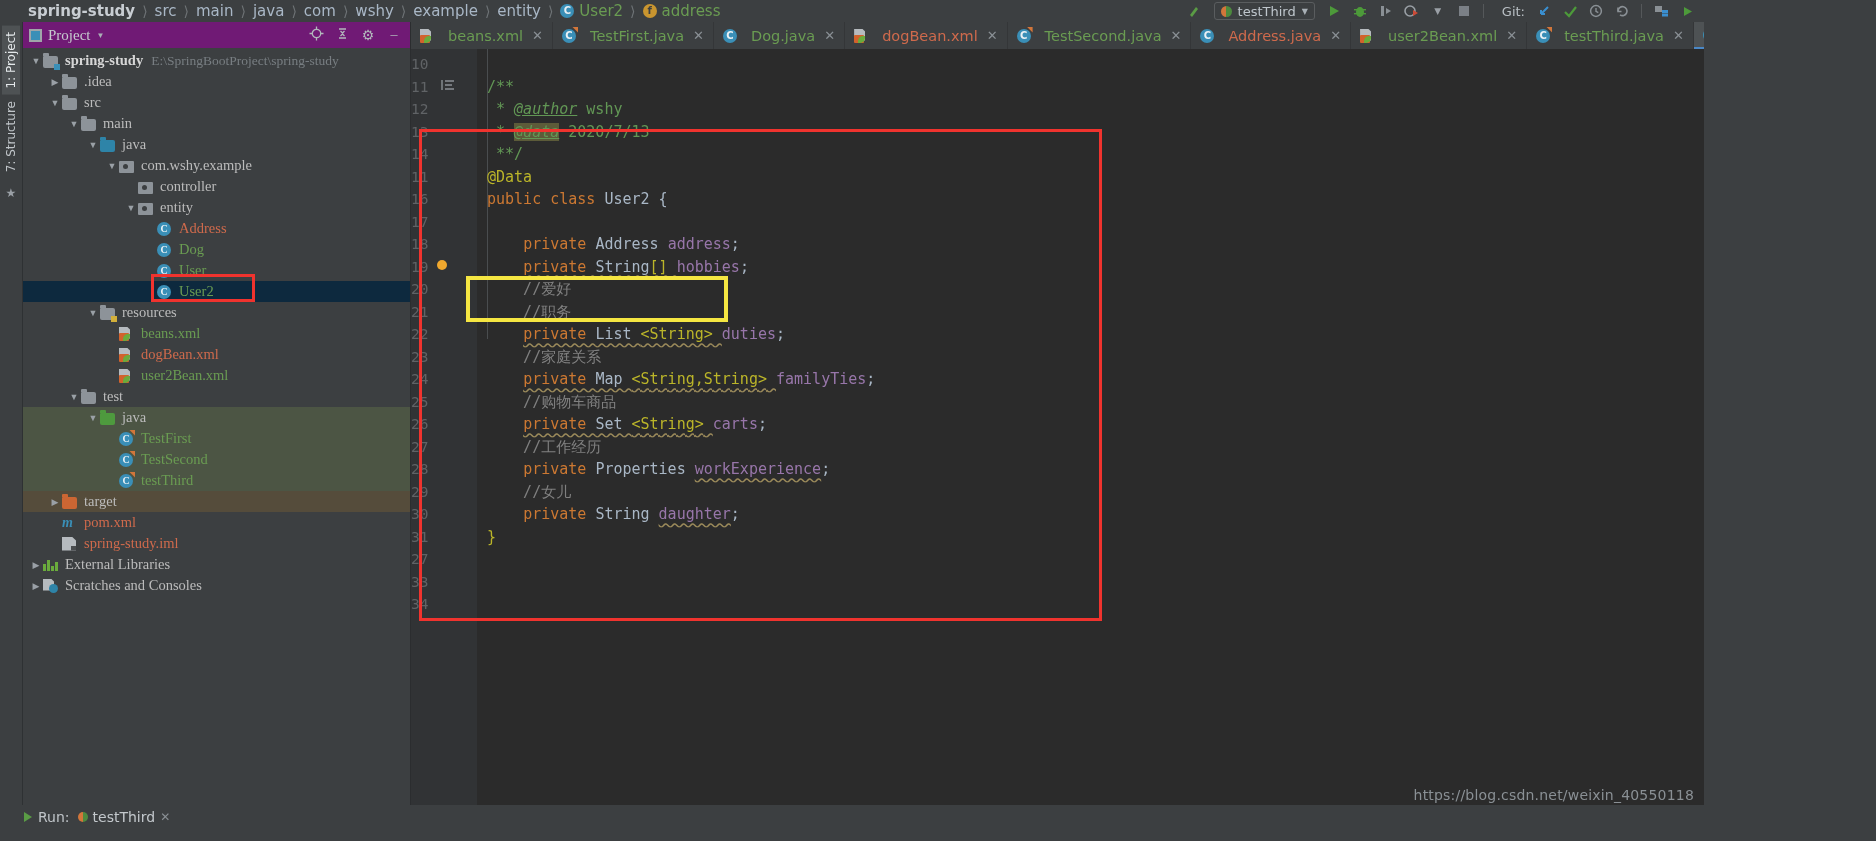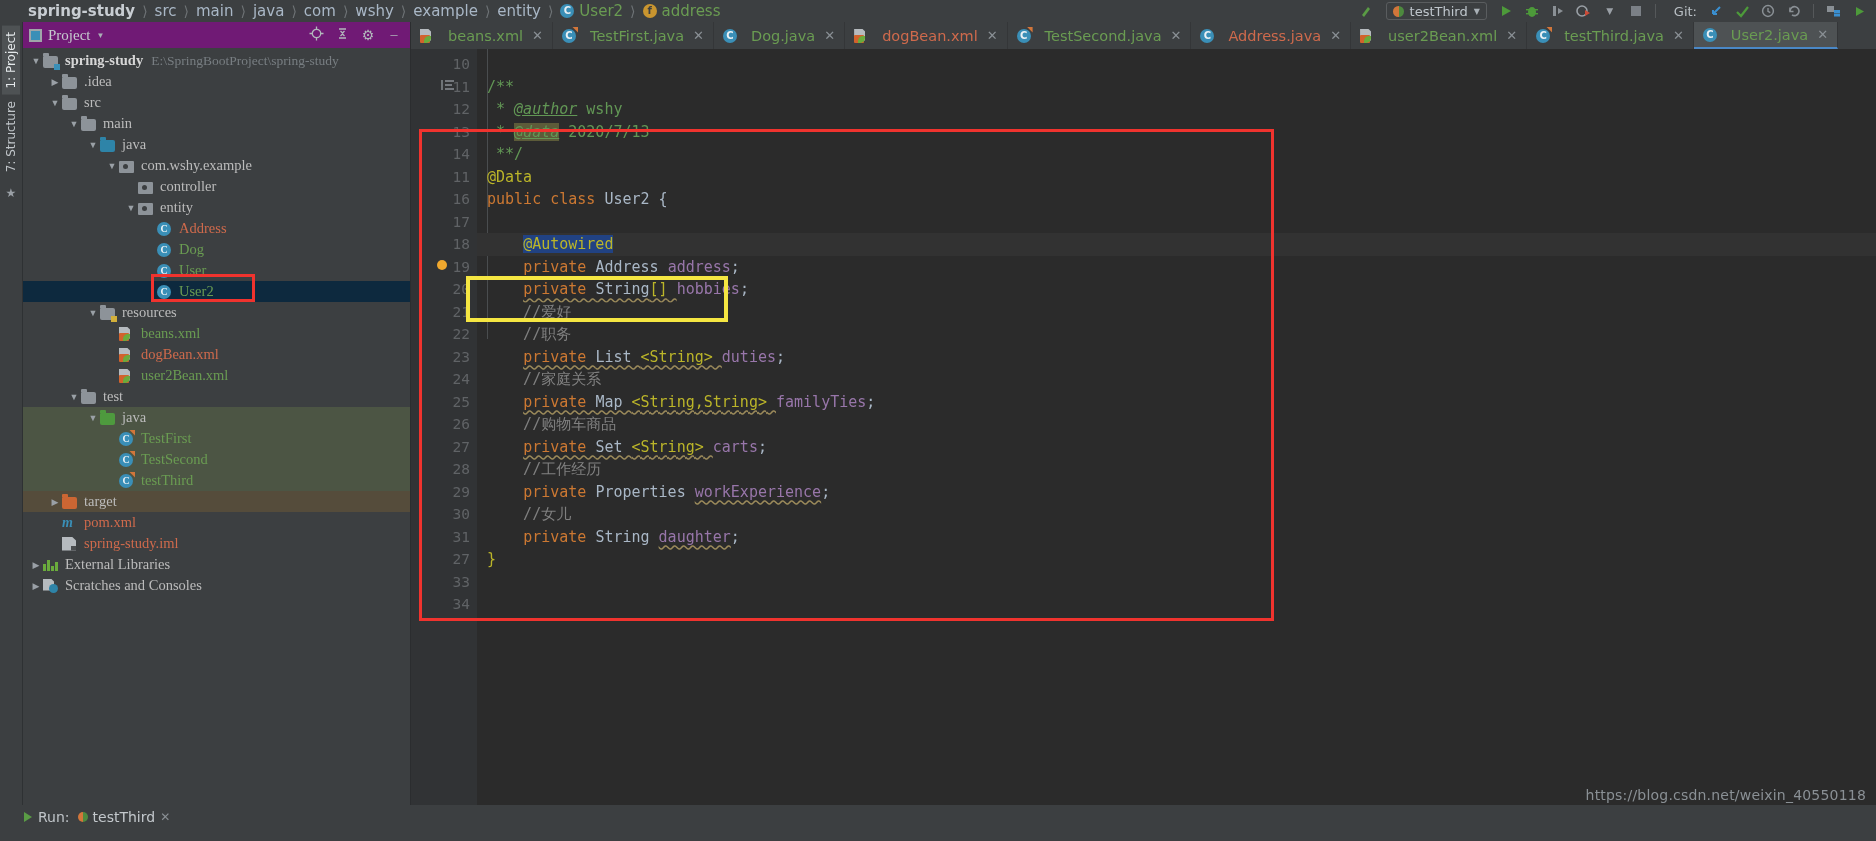--- a/index.html
+++ b/index.html
@@ -4,21 +4,21 @@
 <style>
   * { box-sizing: border-box; margin: 0; padding: 0; }
   html, body {
     width: 1876px; height: 841px;
     background: #3c3f41;
     font-family: "DejaVu Sans", "Liberation Sans", sans-serif;
     overflow: hidden;
   }
   .ide {
     position: relative;
-    width: 1876px; height: 841px;
+    width: 1704px; height: 841px;
     background: #3c3f41;
     display: flex; flex-direction: column;
   }
 
   
   .topbar {
     height: 22px; flex: 0 0 22px;
     background: #3c3f41;
     display: flex; align-items: center;
     padding-left: 28px;
@@ -171,21 +171,21 @@
   .etab.red { color:#cf6a4c; }
   .etab .x { color:#8a9095; font-size:13px; margin-left:3px; }
   .etab .tabico { display:flex; align-items:center; }
 
   .editorwrap { flex:1 1 auto; display:flex; position:relative; background:#2b2b2b; min-height:0; overflow:hidden;}
   .gutter {
     width: 66px; flex:0 0 66px; background:#313335; position:relative;
     font-family:"DejaVu Sans Mono","Liberation Mono",monospace;
     font-size:14.5px; color:#606366; padding-top:4px;
   }
-  .gline { height:22.5px; display:flex; align-items:center; justify-content:flex-end; padding-right:7px; position:relative;}
+  .gline { height:22.5px; display:flex; align-items:center; padding-right:7px; position:relative;}
   .gmark { position:absolute; left:30px; color:#7e8285; font-size:11px; }
   .foldmark{position:absolute; right:-11px; color:#7a7e81; font-size:11px;}
   .bulb { position:absolute; left:24px; width:14px;height:14px; }
   .bulb .b { width:10px;height:10px;border-radius:50%;background:#f0a82e;display:block;margin:0 auto;}
   .bulb .s { width:7px;height:2px;background:#d8d8d8;margin:1px auto 0;}
 
   .codearea {
     flex:1 1 auto; position:relative; background:#2b2b2b;
     font-family:"DejaVu Sans Mono","Liberation Mono",monospace;
     font-size:15px; padding-top:4px; overflow:hidden;
@@ -754,21 +754,20 @@
         <div class="codearea" id="codearea">
           <div class="ind-guide" style="left:10px;top:0;height:290px;"></div>
         <div class="cline">&nbsp;</div>
             <div class="cline"><span class="jdoc">/**</span></div>
             <div class="cline"><span class="jdoc"> * </span><span class="jdtag">@author</span><span class="jdoc"> wshy</span></div>
             <div class="cline"><span class="jdoc"> * </span><span class="jdhi">@data</span><span class="jdoc"> 2020/7/13</span></div>
             <div class="cline"><span class="jdoc"> **/</span></div>
             <div class="cline"><span class="ann">@Data</span></div>
             <div class="cline"><span class="kw">public class </span><span class="type">User2 </span><span class="br">{</span></div>
             <div class="cline">&nbsp;</div>
-            <div class="cline cur"><span class="">    </span><span class="ann sel">@Autowired</span></div>
             <div class="cline"><span class="">    </span><span class="kw">private </span><span class="type">Address </span><span class="fld">address</span><span class="br">;</span></div>
             <div class="cline"><span class="">    </span><span class="kw wavy">private </span><span class="type wavy">String</span><span class="yel wavy">[]</span><span class="wavy"> </span><span class="fld">hobbies</span><span class="br">;</span></div>
             <div class="cline"><span class="cmt">    //爱好</span></div>
             <div class="cline"><span class="cmt">    //职务</span></div>
             <div class="cline"><span class="">    </span><span class="kw wavy">private </span><span class="type wavy">List </span><span class="yel wavy">&lt;String&gt;</span><span class="wavy"> </span><span class="fld">duties</span><span class="br">;</span></div>
             <div class="cline"><span class="cmt">    //家庭关系</span></div>
             <div class="cline"><span class="">    </span><span class="kw wavy">private </span><span class="type wavy">Map </span><span class="yel wavy">&lt;String,String&gt;</span><span class="wavy"> </span><span class="fld">familyTies</span><span class="br">;</span></div>
             <div class="cline"><span class="cmt">    //购物车商品</span></div>
             <div class="cline"><span class="">    </span><span class="kw wavy">private </span><span class="type wavy">Set </span><span class="yel wavy">&lt;String&gt;</span><span class="wavy"> </span><span class="fld">carts</span><span class="br">;</span></div>
             <div class="cline"><span class="cmt">    //工作经历</span></div>

